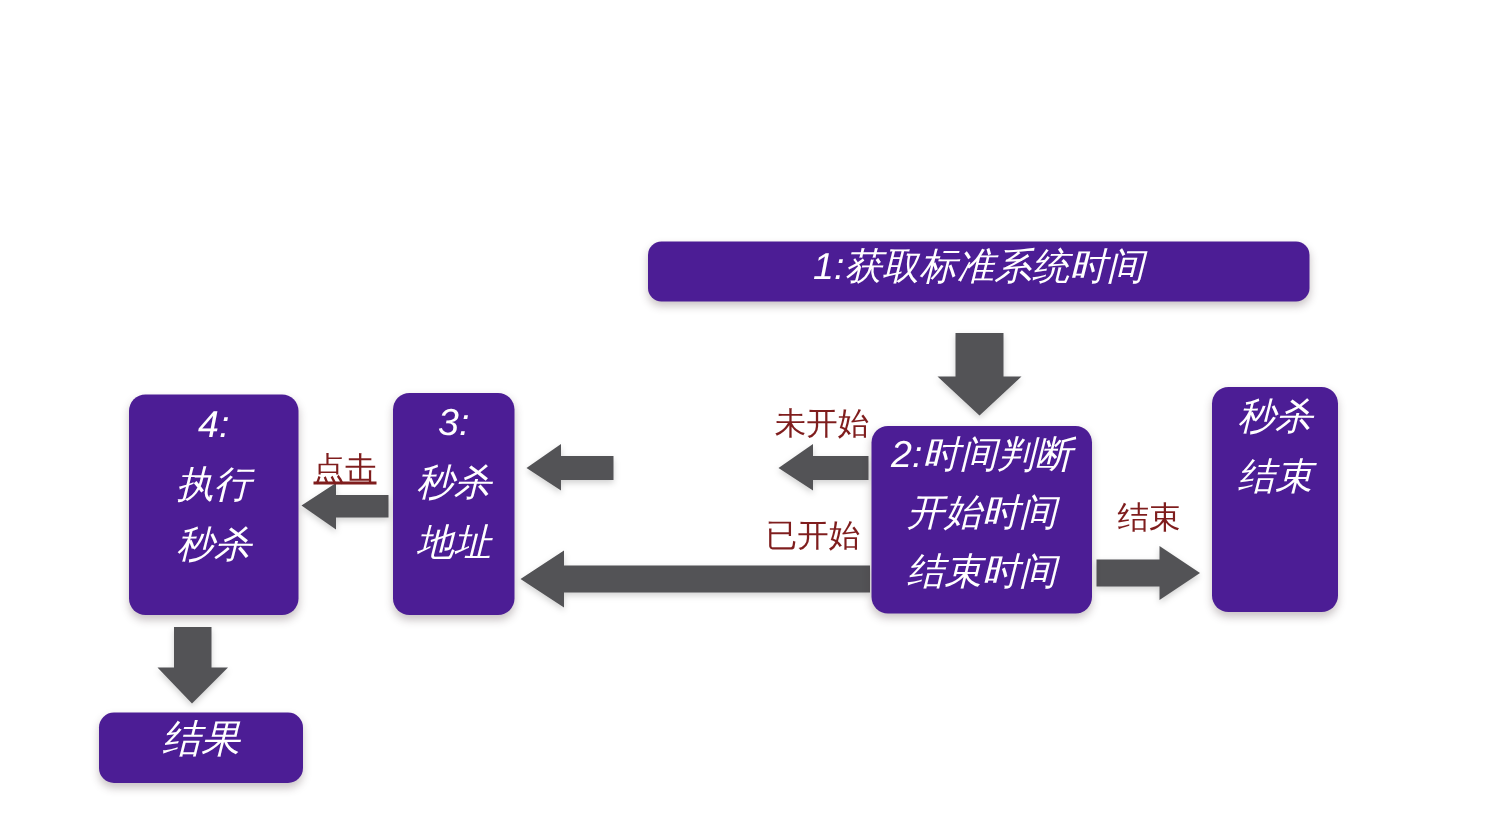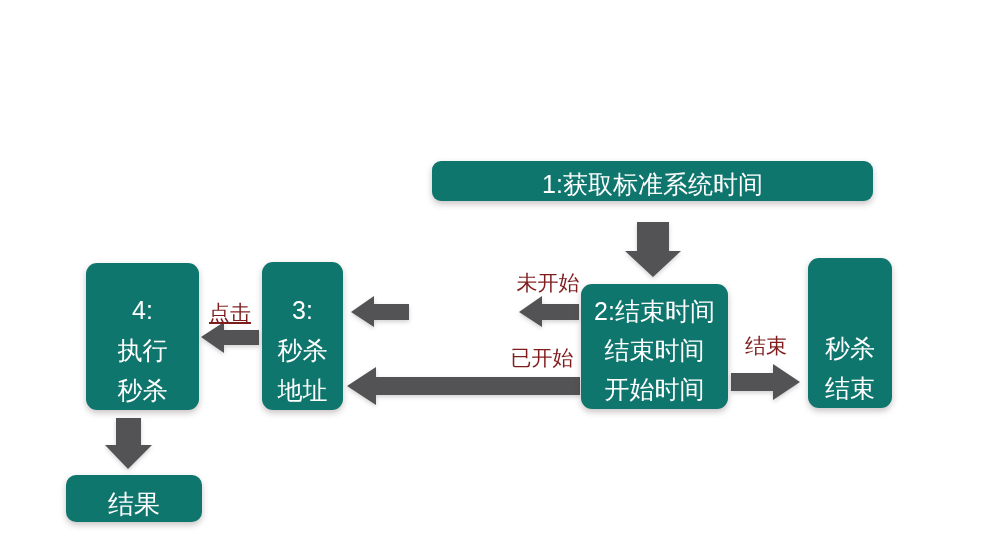--- a/index.html
+++ b/index.html
@@ -22,29 +22,30 @@
     width: 942px;
     text-align: center;
     font-size: 50px;
     line-height: 62px;
     letter-spacing: 4px;
     color: #d15c6b;
     font-weight: 600;
   }
   .node {
     position: absolute;
-    background: #0f766e;
+    background: #4c1d95;
     color: #ffffff;
     border-radius: 11px;
     box-shadow: 0 3px 6px rgba(60, 40, 45, 0.28);
     display: flex;
     flex-direction: column;
     align-items: center;
-    justify-content: flex-end;
+    justify-content: flex-start;
     text-align: center;
+    font-style: italic;
   }
   .node .line { display: block; }
   .node-step1 {
     left: 432px; top: 161px; width: 441px; height: 40px;
     font-size: 25px; border-radius: 9px;
   }
   .node-step2 {
     left: 581px; top: 284px; width: 147px; height: 125px;
     font-size: 25px; line-height: 39px;
   }
@@ -102,23 +103,23 @@
     <polygon points="259,330 259,345 224,345 224,353 201,337 224,322 224,330"></polygon>
     <polygon points="731,373 773,373 773,364 800,382 773,400 773,391 731,391"></polygon>
     <polygon points="116,418 141,418 141,445 152,445 128,469 105,445 116,445"></polygon>
   </svg>
 
   <div class="node node-step1">
     <span class="line">1:获取标准系统时间</span>
   </div>
 
   <div class="node node-step2">
-    <span class="line">2:结束时间</span>
+    <span class="line">2:时间判断</span>
+    <span class="line">开始时间</span>
     <span class="line">结束时间</span>
-    <span class="line">开始时间</span>
   </div>
 
 
   <div class="node node-step3">
     <span class="line">3:</span>
     <span class="line">秒杀</span>
     <span class="line">地址</span>
   </div>
 
   <div class="node node-step4">

